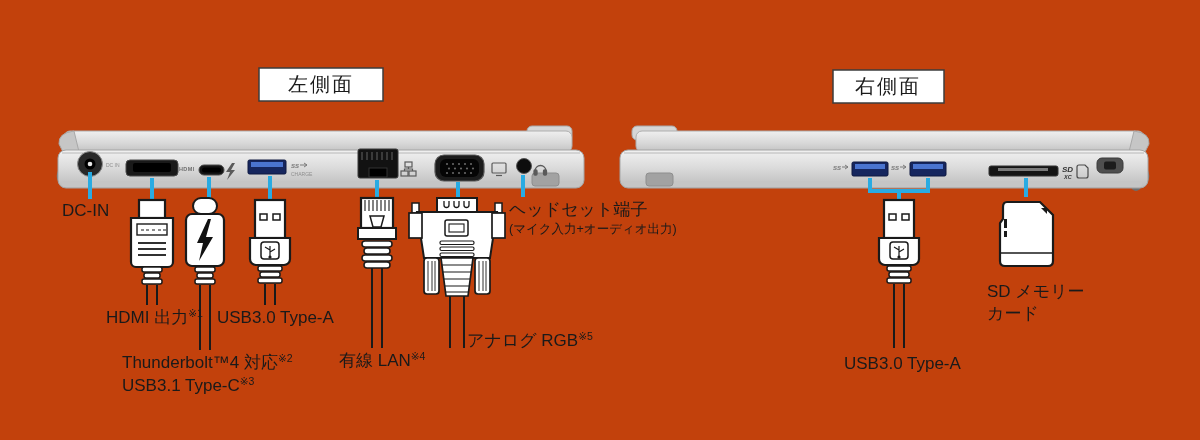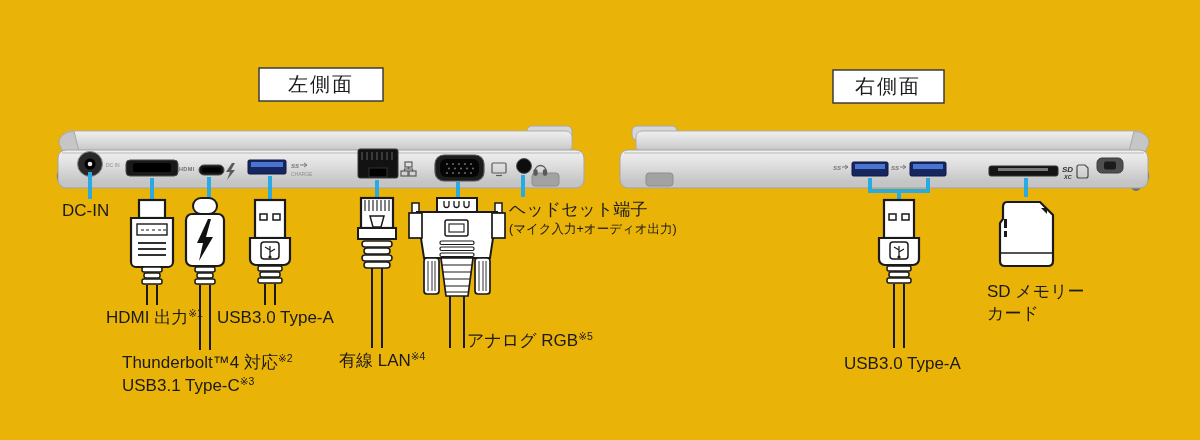--- a/index.html
+++ b/index.html
@@ -1,16 +1,16 @@
 <!DOCTYPE html>
 <html><head>
 <meta charset="utf-8">
 <style>
   html,body{margin:0;padding:0;background:#ffffff;}
-  .stage{width:1200px;height:440px;position:relative;background:#eab308;overflow:hidden;}
+  .stage{width:1200px;height:440px;position:relative;background:#c2410c;overflow:hidden;}
   svg{display:block;}
   text{font-family:"Liberation Sans","DejaVu Sans",sans-serif;fill:#1a1a1a;}
   .title-t{font-size:20px;letter-spacing:2px;}
   .lbl{font-size:17px;}
   .lbl-s{font-size:12.5px;}
   .sup{font-size:10.5px;}
   .tiny{font-size:5px;fill:#8f8f8f;}
   .tiny-b{font-size:5.5px;font-weight:bold;fill:#6f6f6f;letter-spacing:.4px;}
   .tiny-ss{font-size:6px;font-weight:bold;font-style:italic;fill:#7a7a7a;}
   .sd-logo-a{font-size:8px;font-weight:bold;font-style:italic;fill:#333;}

